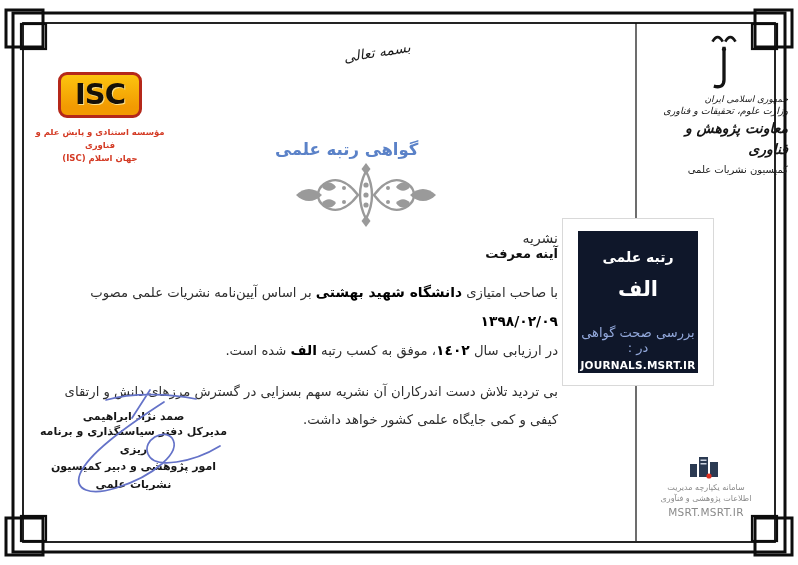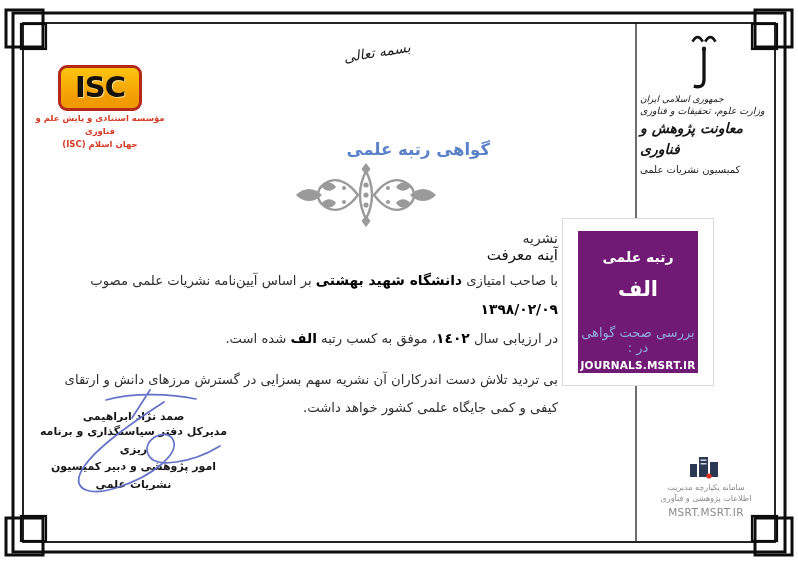--- a/index.html
+++ b/index.html
@@ -9,72 +9,72 @@
   }
   .abs{position:absolute;}
   svg{display:block;}
 
   
   #frame{left:0;top:0;}
 
   
   .isc-block{left:34px;top:64px;width:132px;text-align:center;}
   .isc-logo{
-    width:78px;height:40px;margin:1px auto;border:3px solid #b5281a;border-radius:9px;
+    width:78px;height:40px;margin:8px auto;border:3px solid #b5281a;border-radius:9px;
     background:linear-gradient(180deg,#fcc40e 0%,#f29a02 80%);
     color:#151008;font-weight:800;font-size:29px;line-height:38px;letter-spacing:-1px;
     text-shadow:1px 1px 0 #fbe08a;
   }
   .isc-caption{font-size:8.5px;font-weight:bold;color:#d43b25;line-height:1.55;}
 
   
   .bismillah{
     left:322px;top:44px;width:110px;text-align:center;font-style:italic;
     font-size:14px;color:#1c1c1c;transform:rotate(-9deg);
   }
 
   
-  .ministry{left:640px;top:34px;width:128px;text-align:left;color:#151515;}
+  .ministry{left:660px;top:34px;width:128px;text-align:right;color:#151515;}
   .ministry .emblem{margin:0 auto 4px auto;}
   .m-line1{font-style:italic;font-size:9px;line-height:1.25;}
   .m-line2{font-style:italic;font-size:9.5px;line-height:1.35;}
   .m-line3{font-style:italic;font-weight:bold;font-size:14px;line-height:1.5;}
   .m-line4{font-size:10px;margin-top:4px;color:#222;}
 
   
   .cert-title{
-    left:275px;top:140px;width:215px;text-align:right;
+    left:275px;top:140px;width:215px;text-align:left;
     color:#5b82c8;font-weight:bold;font-size:16.5px;
   }
   .ornament{left:292px;top:163px;}
 
   
   .body-text{left:40px;top:230px;width:518px;direction:rtl;text-align:right;color:#2e2e2e;}
   .b-journal{font-size:14px;}
-  .b-name{font-size:15px;font-weight:normal;color:#111;margin-bottom:2px;}
+  .b-name{font-size:13px;font-weight:bold;color:#111;margin-bottom:17px;}
   .b-line{font-size:13.2px;line-height:28px;}
   .b-line b{color:#000;font-size:13.8px;text-align:center;}
   .b-par2{margin-top:13px;text-align:justify;}
   .b-par2 .b-line{text-align:justify;}
   .b-par2 .last{text-align:right;}
 
   
   .signature{left:26px;top:402px;width:215px;text-align:center;color:#161616;}
   .sig-name{font-size:11px;font-weight:bold;margin-top:8px;}
   .sig-role{font-size:11px;font-weight:bold;line-height:1.6;}
   .sig-scribble{position:absolute;left:28px;top:-14px;pointer-events:none;}
 
   
   .rank-wrap{
     left:562px;top:218px;width:152px;height:168px;background:#fff;
     border:1px solid #d9d9d9;box-sizing:border-box;
     display:flex;align-items:center;justify-content:center;
   }
   .rank-box{
-    width:120px;height:142px;background:#701a75;color:#fff;text-align:center;
+    width:120px;height:142px;background:#0f172a;color:#fff;text-align:center;
     display:flex;flex-direction:column;align-items:center;box-sizing:border-box;padding-top:18px;
   }
   .rank-label{font-size:14px;font-weight:bold;}
   .rank-value{font-size:21px;font-weight:bold;margin-top:12px;}
   .rank-verify{font-size:13px;color:#93a9dc;margin-top:24px;}
   .rank-url{font-size:10.5px;font-weight:bold;letter-spacing:.2px;margin-top:4px;}
 
   
   .mapfa{left:642px;top:452px;width:128px;text-align:center;}
   .mapfa .icon{margin:0 auto 2px auto;}

